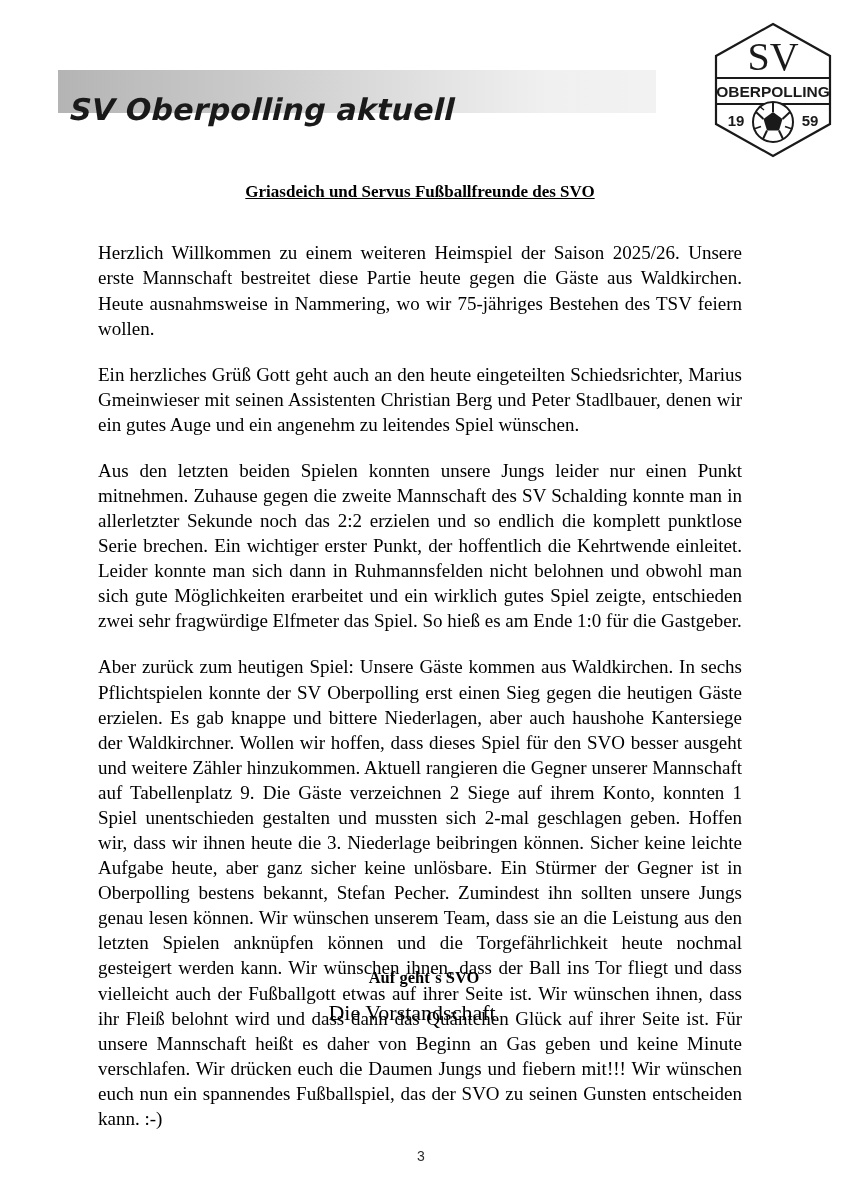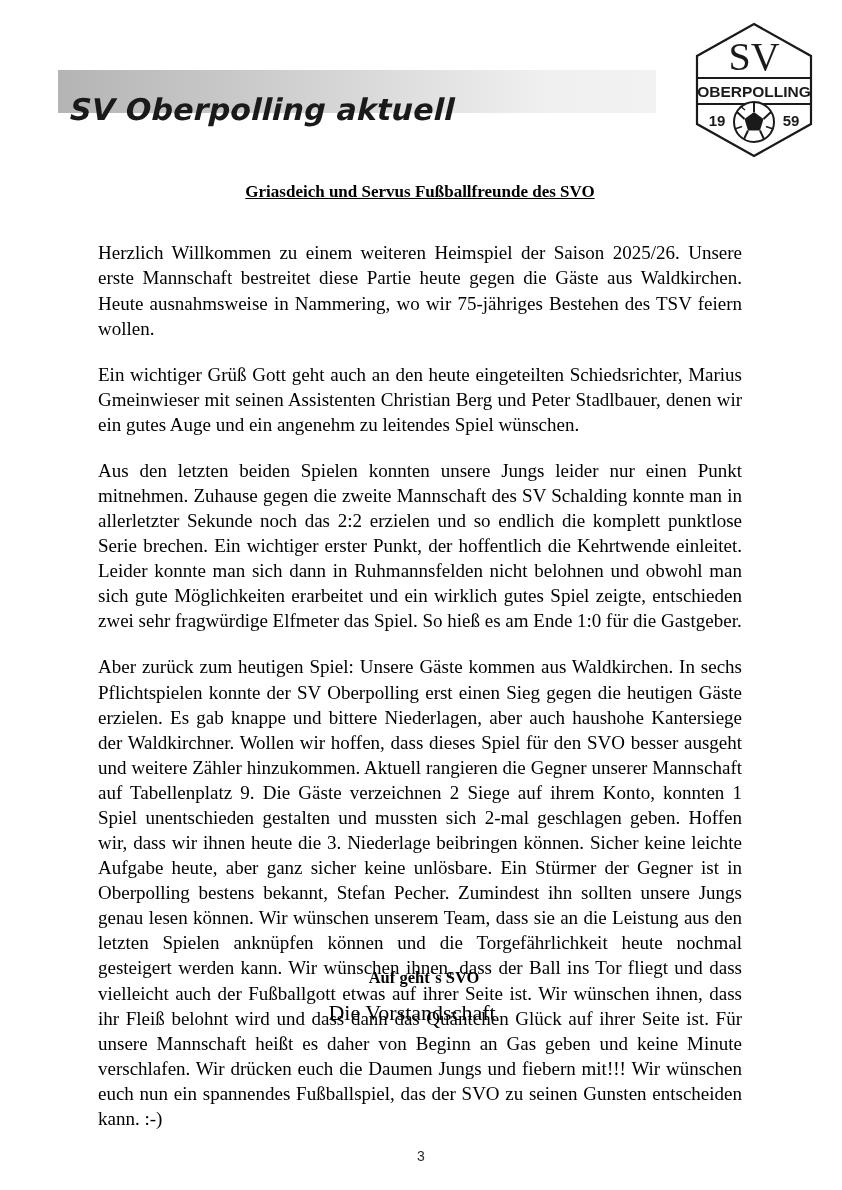--- a/index.html
+++ b/index.html
@@ -55,21 +55,21 @@
     font-size: 30px;
     letter-spacing: 0.2px;
     color: #1a1a1a;
     white-space: nowrap;
     transform: skewX(-2deg);
   }
 
   
   .crest {
     position: absolute;
-    left: 690px;
+    left: 709px;
     top: 20px;
     width: 128px;
     height: 140px;
   }
   .crest svg { display: block; width: 128px; height: 140px; }
 
   
   .article {
     position: absolute;
     left: 98px;
@@ -164,21 +164,21 @@
           <path d="M50 86 L55 90" stroke="#1a1a1a" stroke-width="1.4"></path>
         </g>
       </svg>
     </div>
   </div>
 
   <div class="article">
     <h1 class="article-heading">Griasdeich und Servus Fußballfreunde des SVO</h1>
 
     <p class="para">Herzlich Willkommen zu einem weiteren Heimspiel der Saison 2025/26. Unsere erste Mannschaft bestreitet diese Partie heute gegen die Gäste aus Waldkirchen. Heute ausnahmsweise in Nammering, wo wir 75-jähriges Bestehen des TSV feiern wollen.</p>
-    <p class="para">Ein wichtiger Grüß Gott geht auch an den heute eingeteilten Schiedsrichter, Marius Gmeinwieser mit seinen Assistenten Christian Berg und Peter Stadlbauer, denen wir ein gutes Auge und ein angenehm zu leitendes Spiel wünschen.</p>
+    <p class="para">Ein herzliches Grüß Gott geht auch an den heute eingeteilten Schiedsrichter, Marius Gmeinwieser mit seinen Assistenten Christian Berg und Peter Stadlbauer, denen wir ein gutes Auge und ein angenehm zu leitendes Spiel wünschen.</p>
     <p class="para">Aus den letzten beiden Spielen konnten unsere Jungs leider nur einen Punkt mitnehmen. Zuhause gegen die zweite Mannschaft des SV Schalding konnte man in allerletzter Sekunde noch das 2:2 erzielen und so endlich die komplett punktlose Serie brechen. Ein wichtiger erster Punkt, der hoffentlich die Kehrtwende einleitet. Leider konnte man sich dann in Ruhmannsfelden nicht belohnen und obwohl man sich gute Möglichkeiten erarbeitet und ein wirklich gutes Spiel zeigte, entschieden zwei sehr fragwürdige Elfmeter das Spiel. So hieß es am Ende 1:0 für die Gastgeber.</p>
     <p class="para">Aber zurück zum heutigen Spiel: Unsere Gäste kommen aus Waldkirchen. In sechs Pflichtspielen konnte der SV Oberpolling erst einen Sieg gegen die heutigen Gäste erzielen. Es gab knappe und bittere Niederlagen, aber auch haushohe Kantersiege der Waldkirchner. Wollen wir hoffen, dass dieses Spiel für den SVO besser ausgeht und weitere Zähler hinzukommen. Aktuell rangieren die Gegner unserer Mannschaft auf Tabellenplatz 9. Die Gäste verzeichnen 2 Siege auf ihrem Konto, konnten 1 Spiel unentschieden gestalten und mussten sich 2-mal geschlagen geben. Hoffen wir, dass wir ihnen heute die 3. Niederlage beibringen können. Sicher keine leichte Aufgabe heute, aber ganz sicher keine unlösbare. Ein Stürmer der Gegner ist in Oberpolling bestens bekannt, Stefan Pecher. Zumindest ihn sollten unsere Jungs genau lesen können. Wir wünschen unserem Team, dass sie an die Leistung aus den letzten Spielen anknüpfen können und die Torgefährlichkeit heute nochmal gesteigert werden kann. Wir wünschen ihnen, dass der Ball ins Tor fliegt und dass vielleicht auch der Fußballgott etwas auf ihrer Seite ist. Wir wünschen ihnen, dass ihr Fleiß belohnt wird und dass dann das Quäntchen Glück auf ihrer Seite ist. Für unsere Mannschaft heißt es daher von Beginn an Gas geben und keine Minute verschlafen. Wir drücken euch die Daumen Jungs und fiebern mit!!! Wir wünschen euch nun ein spannendes Fußballspiel, das der SVO zu seinen Gunsten entscheiden kann. :-)</p>
   </div>
 
   <div class="signoff">
     <p class="signoff-main">Auf geht`s SVO</p>
     <p class="signoff-by">Die Vorstandschaft</p>
   </div>
 
   <div class="page-number">3</div>

